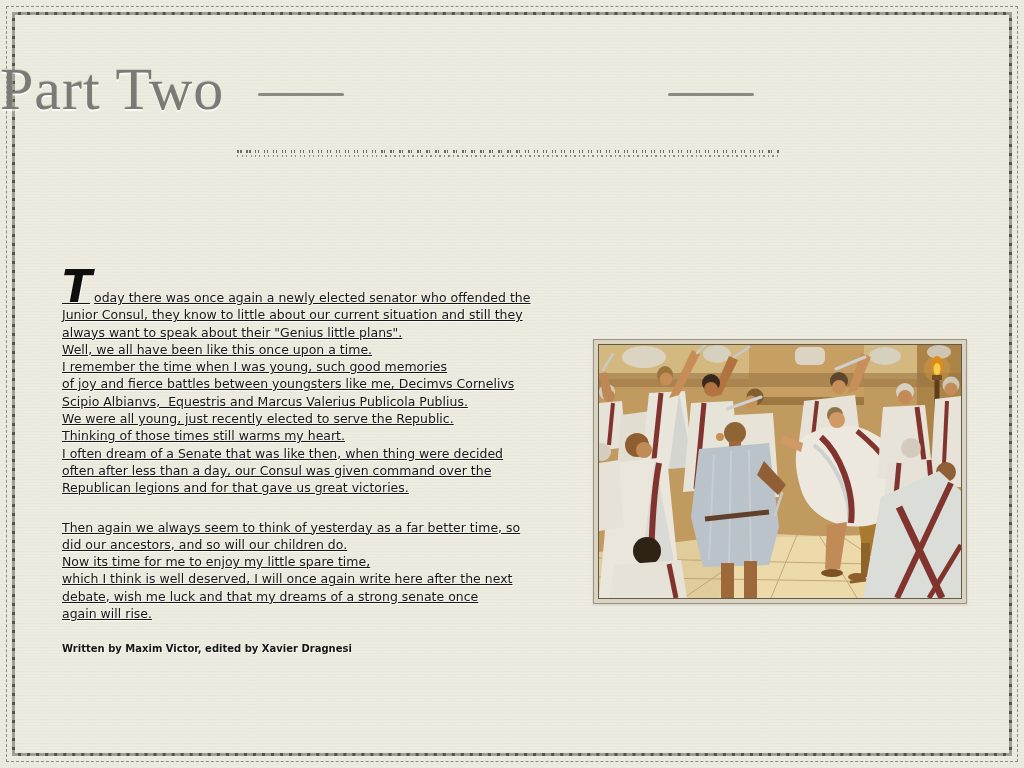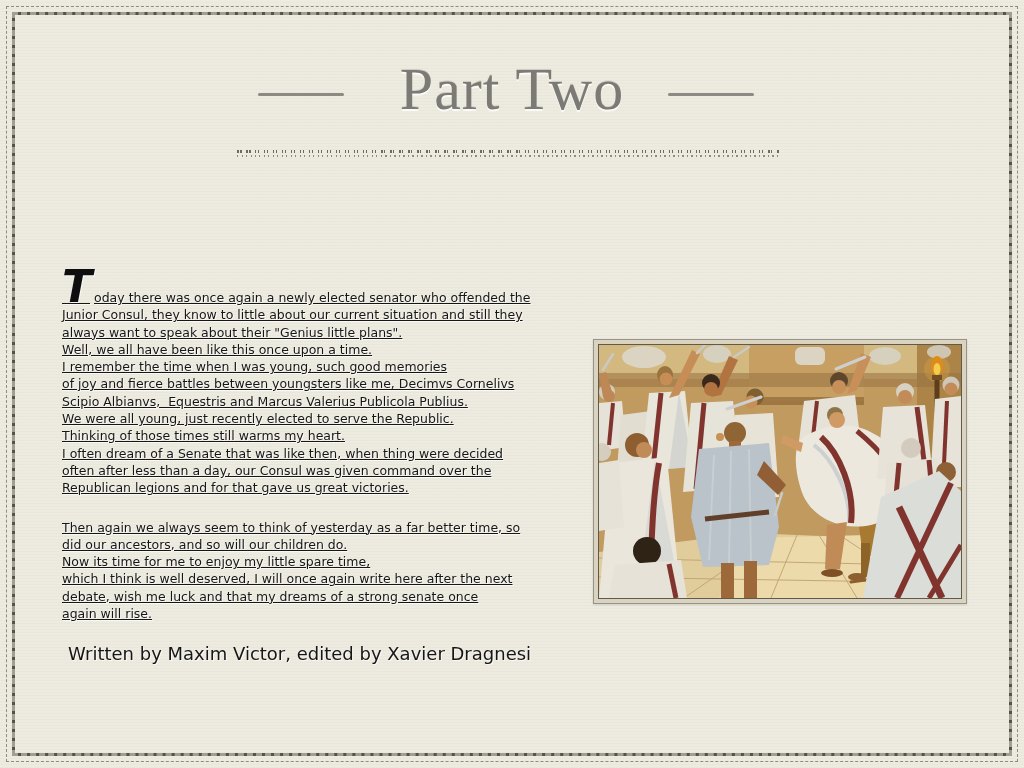--- a/index.html
+++ b/index.html
@@ -15,21 +15,21 @@
   }
 
   
   .frame-dotted{position:absolute;inset:6px;border:1px dashed #8f8c7e;pointer-events:none;}
   .frame-solid{position:absolute;inset:12px;border:3px solid #54524a;pointer-events:none;}
   .frame-grain{position:absolute;inset:12px;border:3px dashed rgba(237,233,222,0.5);pointer-events:none;}
 
   
   .title{
     position:absolute;top:58px;left:0;width:100%;margin:0;
-    text-align:center;font-family:"Liberation Serif",serif;font-weight:normal;
+    font-family:"Liberation Serif",serif;font-weight:normal;
     font-size:60px;line-height:62px;color:#7c7a74;letter-spacing:1px;
     text-shadow:0 2px 1px rgba(255,255,255,0.85), 0 -1px 0 rgba(90,88,82,0.2);
   }
   .title-rule{position:absolute;top:93px;width:86px;height:3px;background:#8b8a83;border-radius:2px;}
   .title-rule.left{left:258px;}
   .title-rule.right{left:668px;}
 
   
   .divider{
     position:absolute;left:237px;top:150px;width:543px;height:8px;
@@ -51,23 +51,24 @@
   .body-text p{margin:0;white-space:pre-wrap;}
   .para2{margin-top:22px !important;}
   .dropcap{
     font-family:"DejaVu Sans",sans-serif;
     font-style:italic;font-weight:bold;
     font-size:44px;line-height:17.3px;
     letter-spacing:-2px;padding-right:4px;color:#0e0e0e;
   }
 
   .credit{
-    position:absolute;left:68px;top:643px;
-    font-size:18px;color:#161616;
+    position:absolute;left:62px;top:643px;
+    font-size:10px;color:#161616;
     text-shadow:1px 1px 0 rgba(255,255,255,0.7);
+    font-weight:bold;
   }
 
   
   .painting{
     position:absolute;left:593px;top:339px;margin:0;
     padding:4px;background:#d9d3c0;border:1px solid #97938a;
     box-shadow:0 1px 2px rgba(0,0,0,0.12);
   }
   .painting svg{display:block;border:1px solid #5f5a4e;background:#c09a60;}
 </style>

